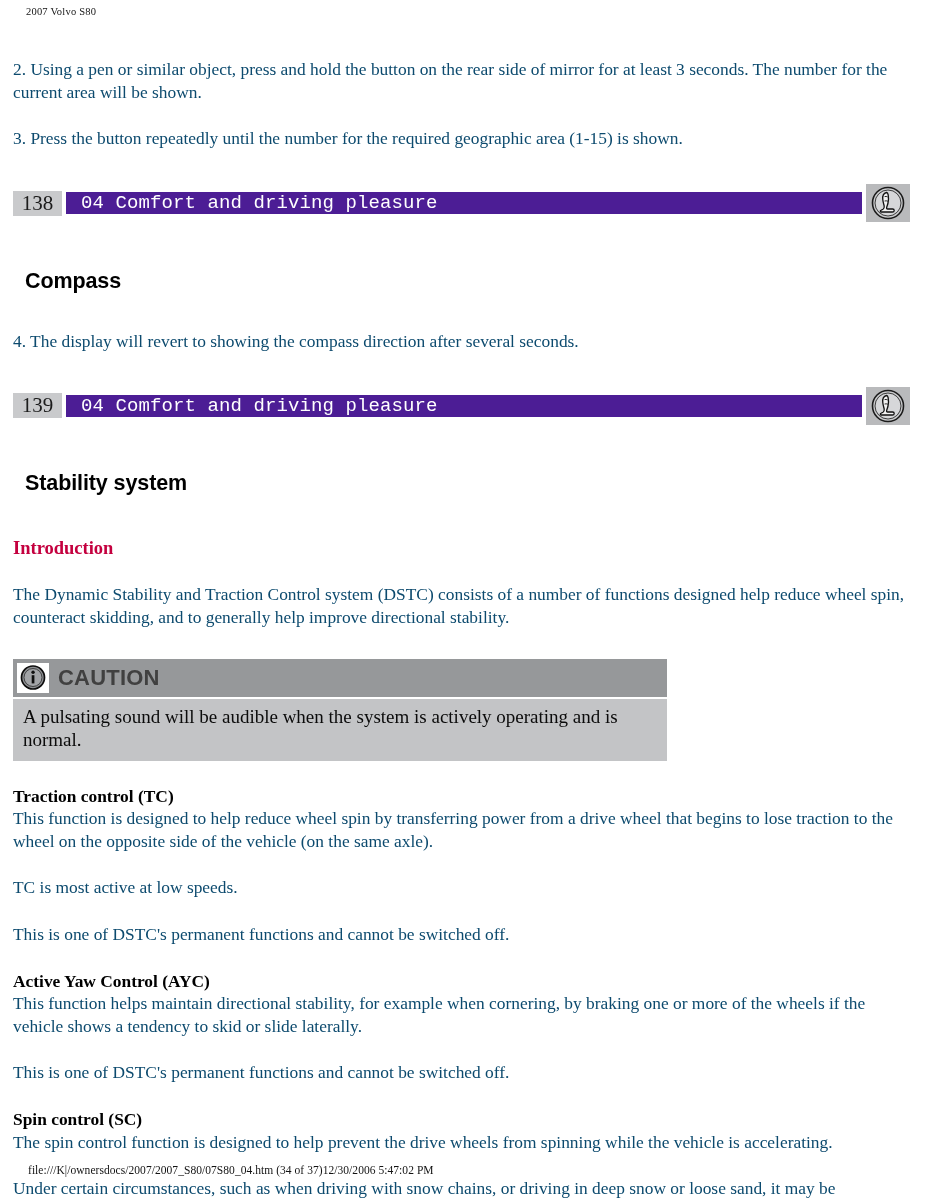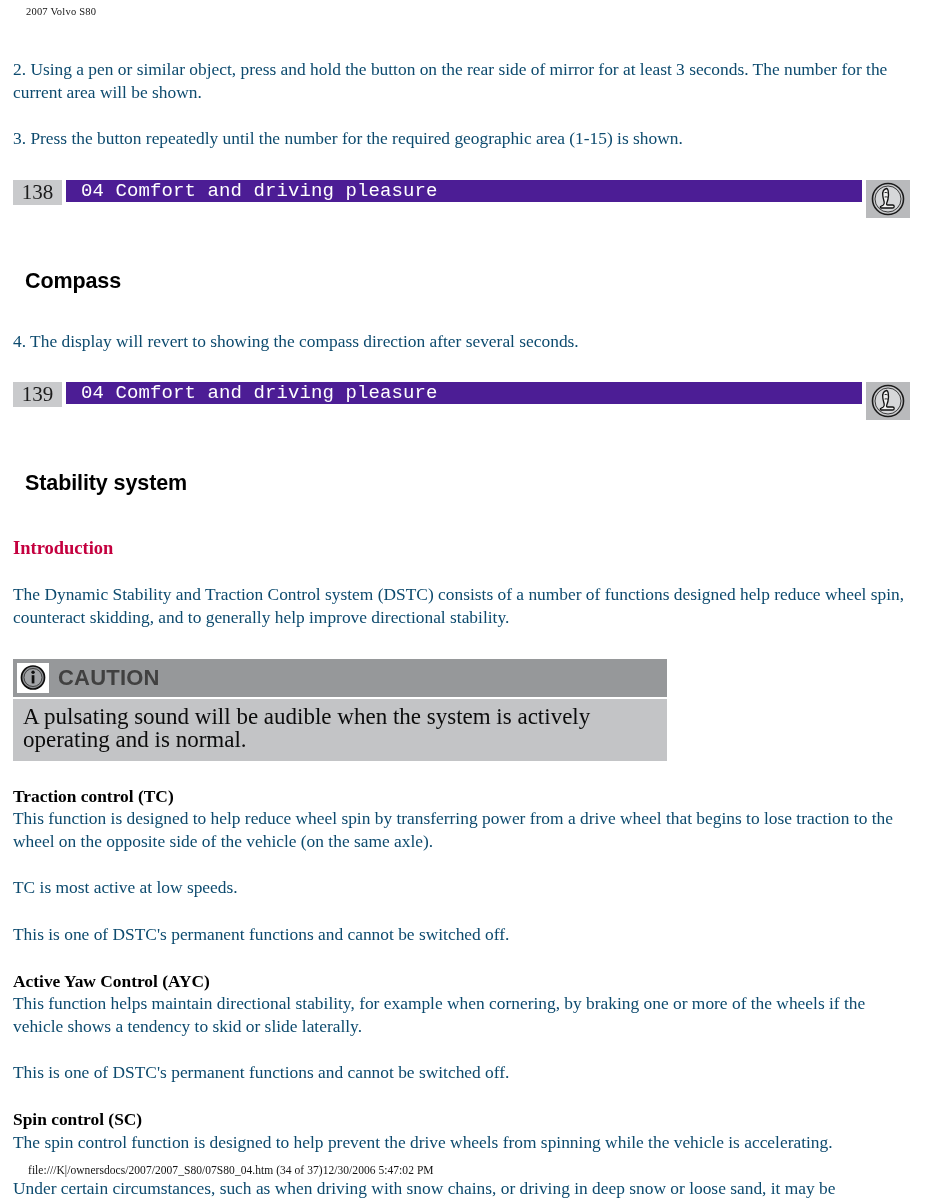--- a/index.html
+++ b/index.html
@@ -48,21 +48,21 @@
     line-height: 22.6px;
     color: #0c4a6e;
     text-align: left;
   }
   .gap-md { height: 24px; }
   .gap-lg { height: 30px; }
 
   
   .pagebar {
     display: flex;
-    align-items: flex-start;
+    align-items: center;
     height: 47px;
     width: 897px;
     margin: 0;
   }
   .pagebar-num {
     width: 49px;
     background: #c9cacc;
     display: flex;
     align-items: center;
     justify-content: center;
@@ -142,21 +142,21 @@
     font-family: "Liberation Sans", "DejaVu Sans", sans-serif;
     font-size: 22px;
     font-weight: bold;
     color: #404040;
     letter-spacing: 0.2px;
   }
   .caution-body {
     background: #c3c4c6;
     padding: 6px 10px 10px 10px;
     font-family: "Liberation Serif", "DejaVu Serif", serif;
-    font-size: 23px;
+    font-size: 19px;
     line-height: 23px;
     color: #0b0b0b;
     box-sizing: border-box;
     min-height: 56px;
   }
   .caution-divider { height: 2px; background: #ffffff; }
 
   
   .doc-footer {
     position: absolute;

